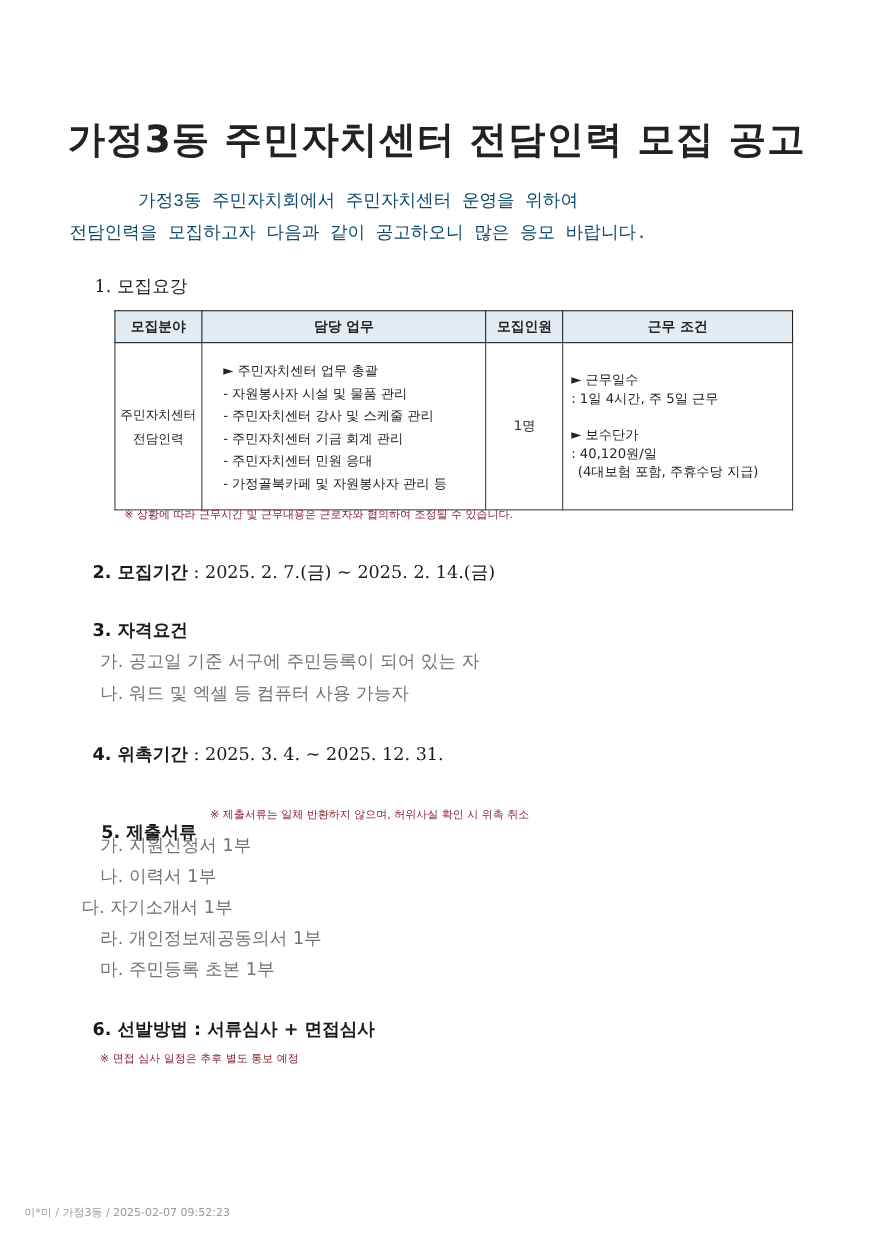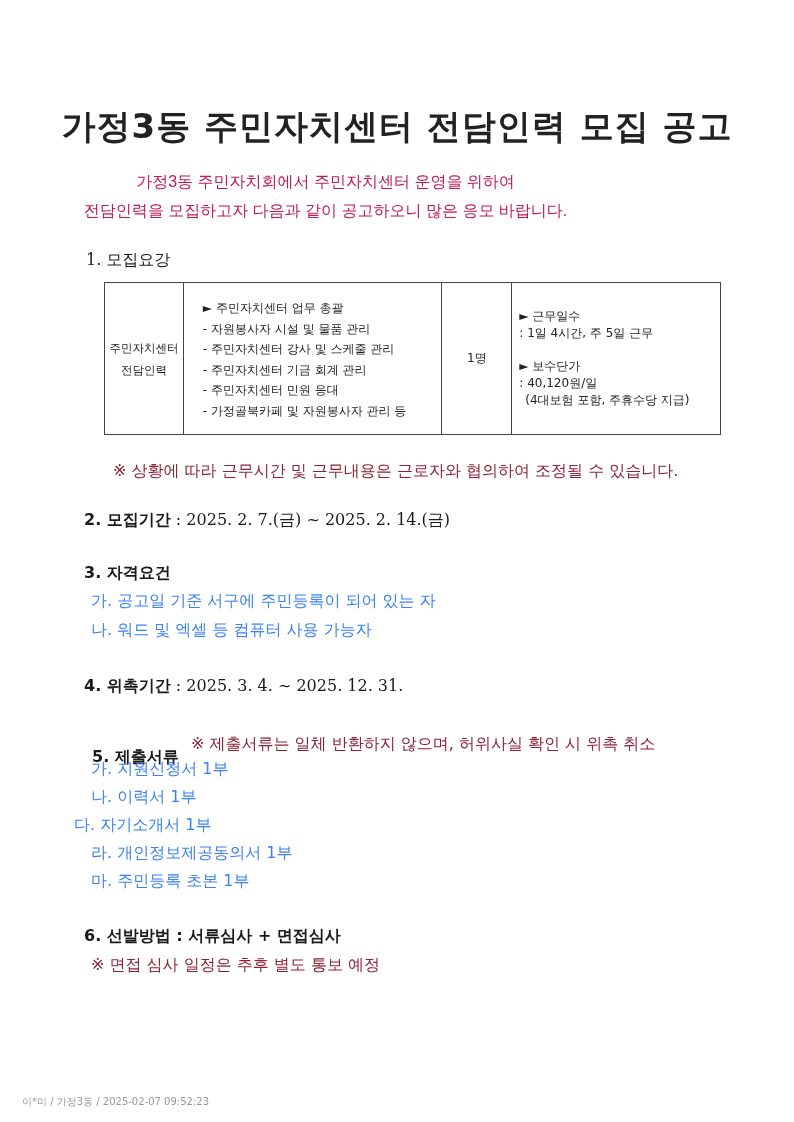--- a/index.html
+++ b/index.html
@@ -8,30 +8,30 @@
     font-family: "DejaVu Serif", "Liberation Serif", serif; color:#1a1a1a;
   }
   .abs { position:absolute; }
   .title {
     left:0; width:794px; top:104px; text-align:center;
     font-family: "DejaVu Sans", "Liberation Sans", sans-serif;
     font-weight:bold; font-size:34px; letter-spacing:1px; color:#222;
   }
   .intro {
     left:0; width:651px; text-align:center;
-    font-family: Liberation Sans, sans-serif;
-    font-size:16px; color:#be185d;
+    font-family: Liberation Mono, monospace;
+    font-size:16px; color:#0c4a6e;
   }
   .sec { font-size:16px; font-family: "DejaVu Serif", "Liberation Serif", serif; }
   .sec b { font-family: "DejaVu Sans", "Liberation Sans", sans-serif; font-weight:bold; }
   .item {
-    font-size:16px; font-family: "DejaVu Sans", "Liberation Sans", sans-serif; color:#3b82f6;
+    font-size:16px; font-family: "DejaVu Sans", "Liberation Sans", sans-serif; color:#737373;
   }
   .note {
-    font-size:16px; font-family: "DejaVu Sans", "Liberation Sans", sans-serif; color:#8a2335;
+    font-size:10px; font-family: "DejaVu Sans", "Liberation Sans", sans-serif; color:#8a2335;
   }
   table.recruit {
     position:absolute; left:104px; top:282px; width:617px;
     border-collapse:collapse; font-family:"DejaVu Sans","Liberation Sans",sans-serif;
     font-size:12px; color:#222;
   }
   table.recruit th {
     background:#e3ebf3; font-weight:bold; height:26px; border:1.5px solid #222;
     font-size:12.5px;
   }
@@ -57,20 +57,26 @@
 <div class="abs sec" style="left:86px; top:250px;">1. 모집요강</div>
 
 <table class="recruit">
   <colgroup>
     <col style="width:79px">
     <col style="width:259px">
     <col style="width:70px">
     <col style="width:209px">
   </colgroup>
   <tbody>
+      <tr>
+    <th>모집분야</th>
+    <th>담당 업무</th>
+    <th>모집인원</th>
+    <th>근무 조건</th>
+  </tr>
   <tr class="body">
     <td class="center" style="line-height:22px; font-size:11.5px;">
       <div>주민자치센터</div>
       <div>전담인력</div>
     </td>
     <td>
       <ul class="duty-list">
         <li>► 주민자치센터 업무 총괄</li>
         <li>- 자원봉사자 시설 및 물품 관리</li>
         <li>- 주민자치센터 강사 및 스케줄 관리</li>

